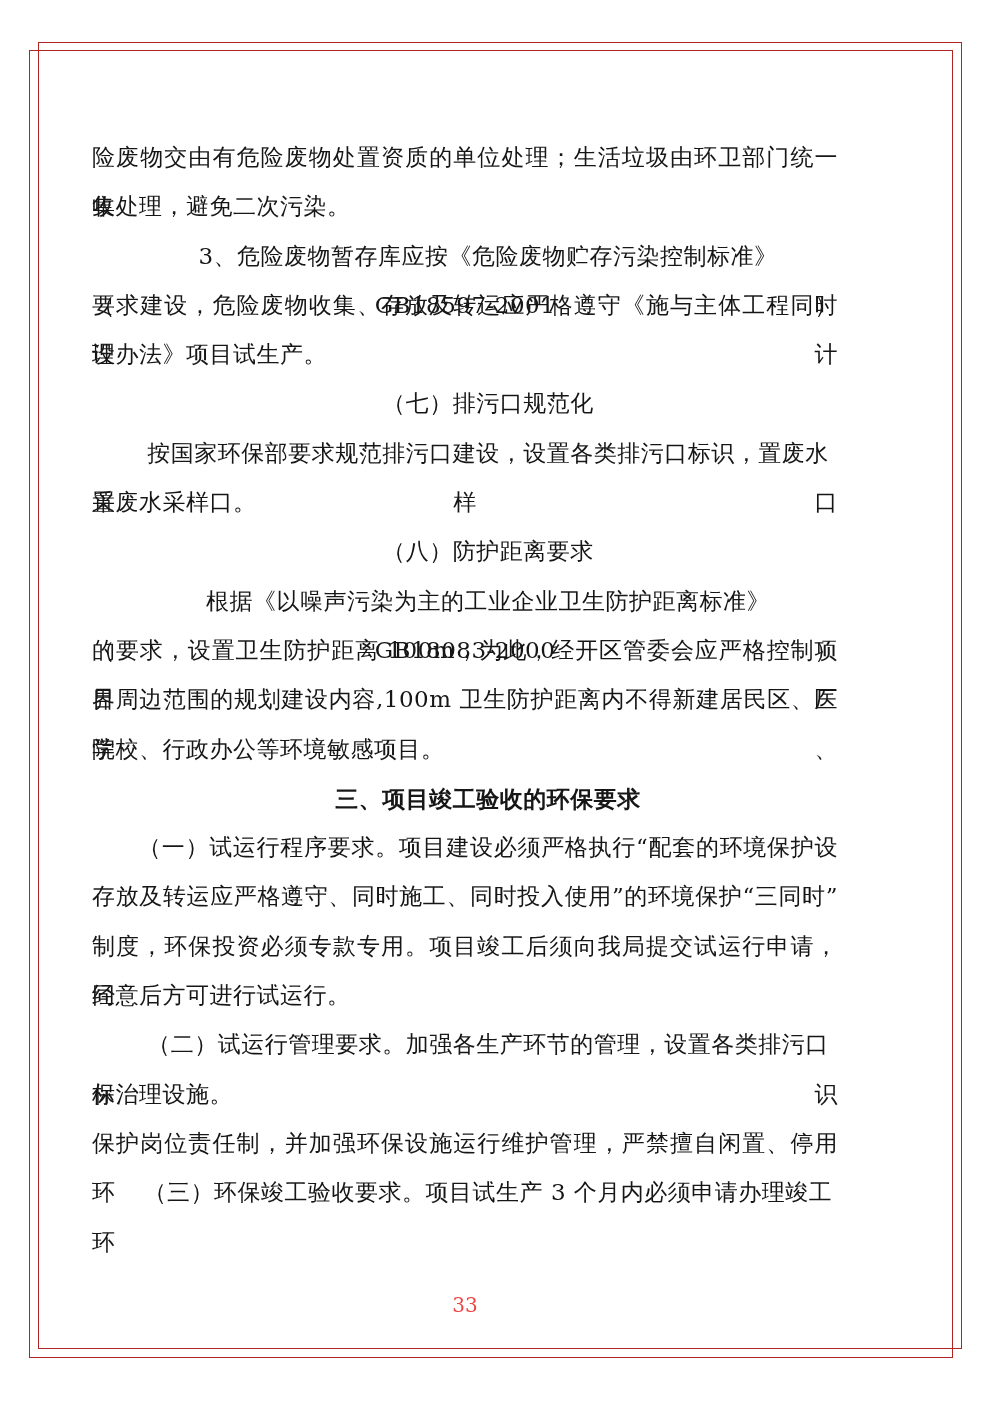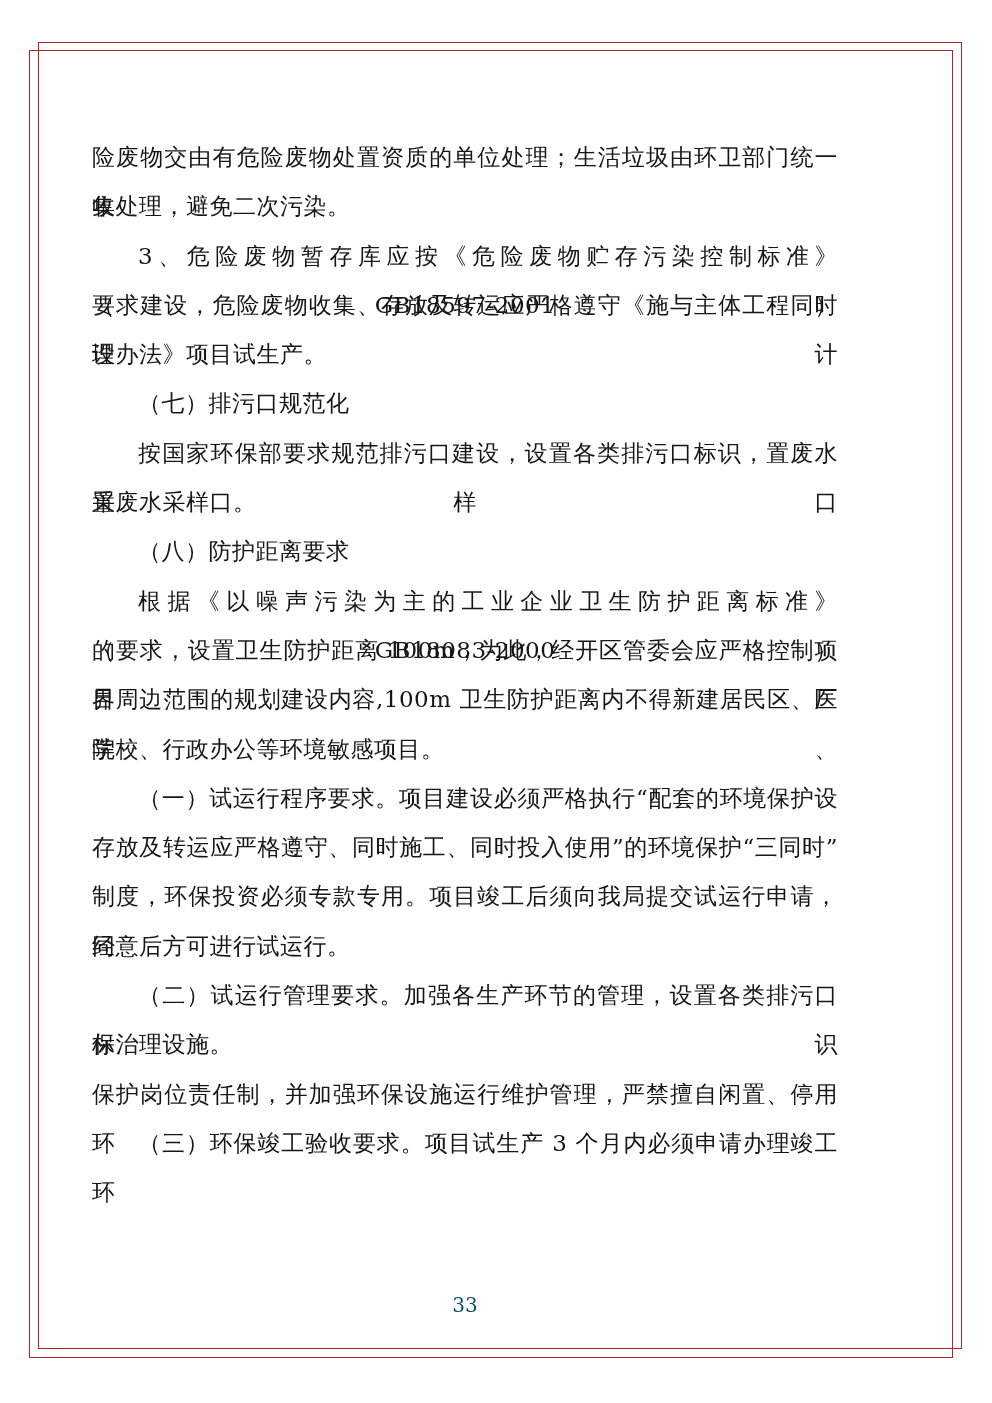--- a/index.html
+++ b/index.html
@@ -50,32 +50,33 @@
     white-space: normal;
     letter-spacing: 0.5px;
   }
   .line.just {
     text-align: justify;
     text-align-last: justify;
     text-justify: inter-character;
   }
   .line.ind {
     text-indent: 46px;
+    text-align: center;
   }
   .line.bold {
     font-weight: bold;
   }
   .page-number {
     position: absolute;
     left: 92px;
     top: 1293px;
     width: 746px;
     text-align: center;
     font-size: 20px;
-    color: #0c4a6e;
+    color: #ef4444;
   }
 </style>
 </head>
 <body>
 
 <div class="page">
   <div class="frame-a"></div>
   <div class="frame-b"></div>
 
   <div class="content">
@@ -86,20 +87,21 @@
       <div class="line just">要求建设，危险废物收集、存放及转运应严格遵守《施与主体工程同时设计</div>
       <div class="line">理办法》项目试生产。</div>
       <div class="line ind">（七）排污口规范化</div>
       <div class="line just ind">按国家环保部要求规范排污口建设，设置各类排污口标识，置废水采样口</div>
       <div class="line">置废水采样口。</div>
       <div class="line ind">（八）防护距离要求</div>
       <div class="line just ind">根据《以噪声污染为主的工业企业卫生防护距离标准》（GB18083-2000）</div>
       <div class="line just">的要求，设置卫生防护距离 100m，为此，经开区管委会应严格控制项目厂</div>
       <div class="line just">界周边范围的规划建设内容,100m 卫生防护距离内不得新建居民区、医院、</div>
       <div class="line">学校、行政办公等环境敏感项目。</div>
+      <div class="line ind bold">三、项目竣工验收的环保要求</div>
       <div class="line just ind">（一）试运行程序要求。项目建设必须严格执行“配套的环境保护设</div>
       <div class="line just">存放及转运应严格遵守、同时施工、同时投入使用”的环境保护“三同时”</div>
       <div class="line just">制度，环保投资必须专款专用。项目竣工后须向我局提交试运行申请，经</div>
       <div class="line">同意后方可进行试运行。</div>
       <div class="line just ind">（二）试运行管理要求。加强各生产环节的管理，设置各类排污口标识</div>
       <div class="line">保治理设施。</div>
       <div class="line just">保护岗位责任制，并加强环保设施运行维护管理，严禁擅自闲置、停用环</div>
       <div class="line just ind">（三）环保竣工验收要求。项目试生产 3 个月内必须申请办理竣工环</div>
     </div>
 

